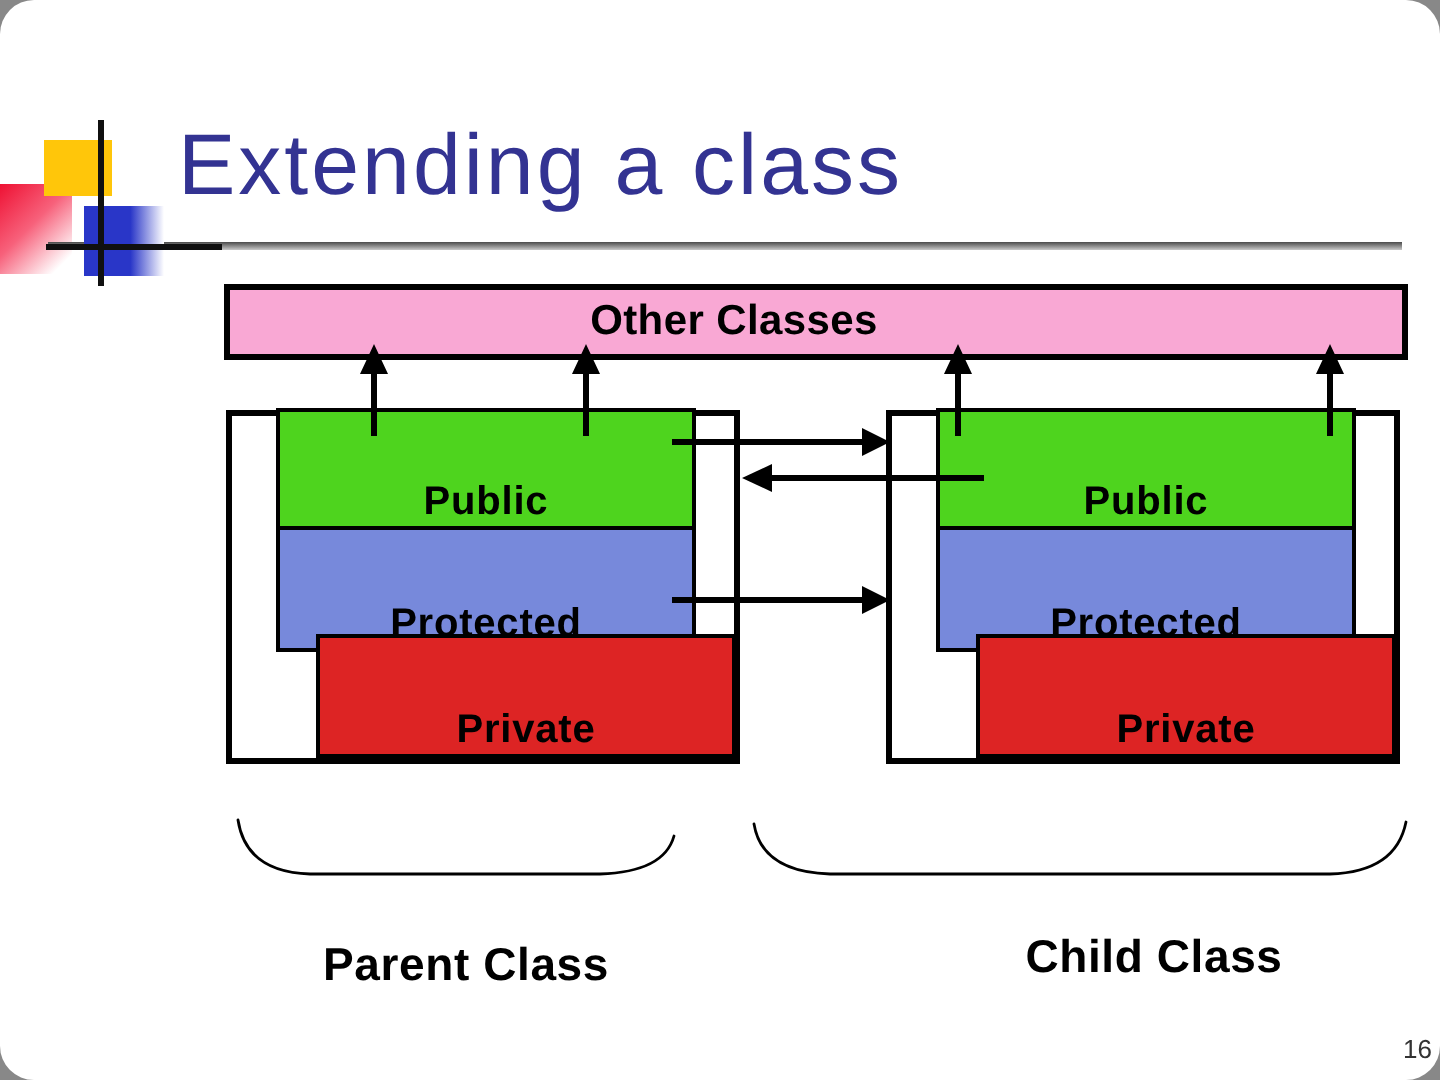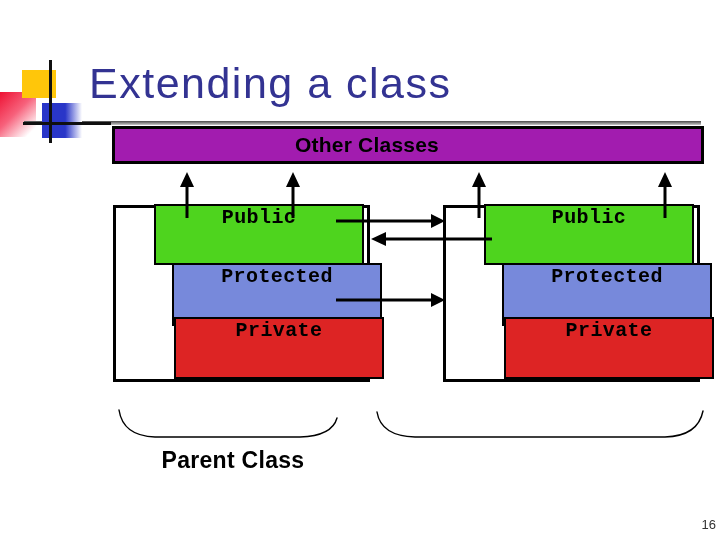--- a/index.html
+++ b/index.html
@@ -1,67 +1,67 @@
 <!DOCTYPE html>
 <html><head>
 <meta charset="utf-8">
 <style>
   html,body{margin:0;padding:0;background:#888;}
   .slide{
     position:relative;width:720px;height:540px;background:#ffffff;
-    overflow:hidden;font-family:"Liberation Sans",sans-serif;
+    overflow:hidden;font-family:"Liberation Sans",sans-serif;border-radius:17px;
   }
   
   .sq{position:absolute;}
   .sq-yellow{left:22px;top:70px;width:34px;height:28px;background:#ffc60a;}
   .sq-red{left:0;top:92px;width:36px;height:45px;
     background:linear-gradient(135deg,#ee1133 0%,#f7617b 45%,#ffffff 88%);}
   .sq-blue{left:42px;top:103px;width:40px;height:35px;
     background:linear-gradient(90deg,#2936c8 0%,#2936c8 58%,#ffffff 100%);}
   .rule-gray{position:absolute;left:24px;top:121px;width:677px;height:4px;
     background:linear-gradient(#4a4a4a,#c9c9c9);}
   .rule-black{position:absolute;left:23px;top:122px;width:88px;height:3px;background:#101010;}
   .rule-vert{position:absolute;left:49px;top:60px;width:3px;height:83px;background:#101010;}
   
   .title{
     position:absolute;left:89px;top:57px;font-size:43px;line-height:52px;
     letter-spacing:1.5px;font-weight:400;white-space:nowrap;
   }
   
   .ocbox{
-    position:absolute;left:112px;top:126px;width:592px;height:38px;
-    box-sizing:border-box;border:3px solid #000;background:#a21caf;
+    position:absolute;left:112px;top:142px;width:592px;height:38px;
+    box-sizing:border-box;border:3px solid #000;background:#f9a8d4;
     display:flex;align-items:center;justify-content:center;
   }
   .ocbox span{
     font-weight:bold;font-size:21px;color:#000;transform:translateX(-41px);
     letter-spacing:0.2px;
   }
   
   .outerbox{
     position:absolute;top:205px;width:257px;height:177px;
     box-sizing:border-box;border:3px solid #000;background:#fff;
   }
   .outerbox.left{left:113px;}
   .outerbox.right{left:443px;}
   .stack{position:absolute;top:204px;width:210px;height:175px;}
   .stack.left{left:138px;}
   .stack.right{left:468px;}
   .band{
-    position:absolute;left:16px;width:210px;box-sizing:border-box;
-    border:2px solid #000;display:flex;align-items:flex-start;justify-content:center;font-family:Liberation Mono, monospace;
+    position:absolute;left:0;width:210px;box-sizing:border-box;
+    border:2px solid #000;display:flex;align-items:flex-end;justify-content:center;
   }
   .band span{font-weight:bold;font-size:20px;color:#000;letter-spacing:0.4px;}
   .band.b1{top:0;height:61px;}
-  .band.b2{top:59px;height:63px;margin-left:18px;}
+  .band.b2{top:59px;height:63px;}
   .band.b3{top:113px;height:62px;margin-left:20px;}
   
   .caption{
     position:absolute;width:240px;text-align:center;font-weight:bold;
-    font-size:23px;line-height:28px;color:#000;letter-spacing:0.3px;white-space:nowrap;
+    font-size:23px;line-height:28px;color:#000;letter-spacing:0.3px;white-space:nowrap;margin-top:22px;
   }
   .caption.parent{left:113px;top:446px;}
   .caption.child{left:457px;top:442px;}
   
   .pagenum{position:absolute;right:4px;top:517px;font-size:13px;color:#333;}
   
   .overlay{position:absolute;left:0;top:0;pointer-events:none;}
 </style>
 </head>
 <body>
@@ -138,15 +138,16 @@
     <g>
       <line x1="336" y1="300" x2="432" y2="300" stroke="#000" stroke-width="3"></line>
       <polygon points="431,293 431,307 445,300" fill="#000"></polygon>
     </g>
 
     <path d="M119,410 Q123,436 155,437 L300,437 Q332,436 337,418" fill="none" stroke="#000" stroke-width="1.4" stroke-linecap="round"></path>
     <path d="M377,412 Q381,436 415,437 L665,437 Q698,436 703,411" fill="none" stroke="#000" stroke-width="1.4" stroke-linecap="round"></path>
   </svg>
 
   <div class="caption parent">Parent Class</div>
+  <div class="caption child">Child Class</div>
 
   <div class="pagenum">16</div>
 </div>
 
 </body></html>

